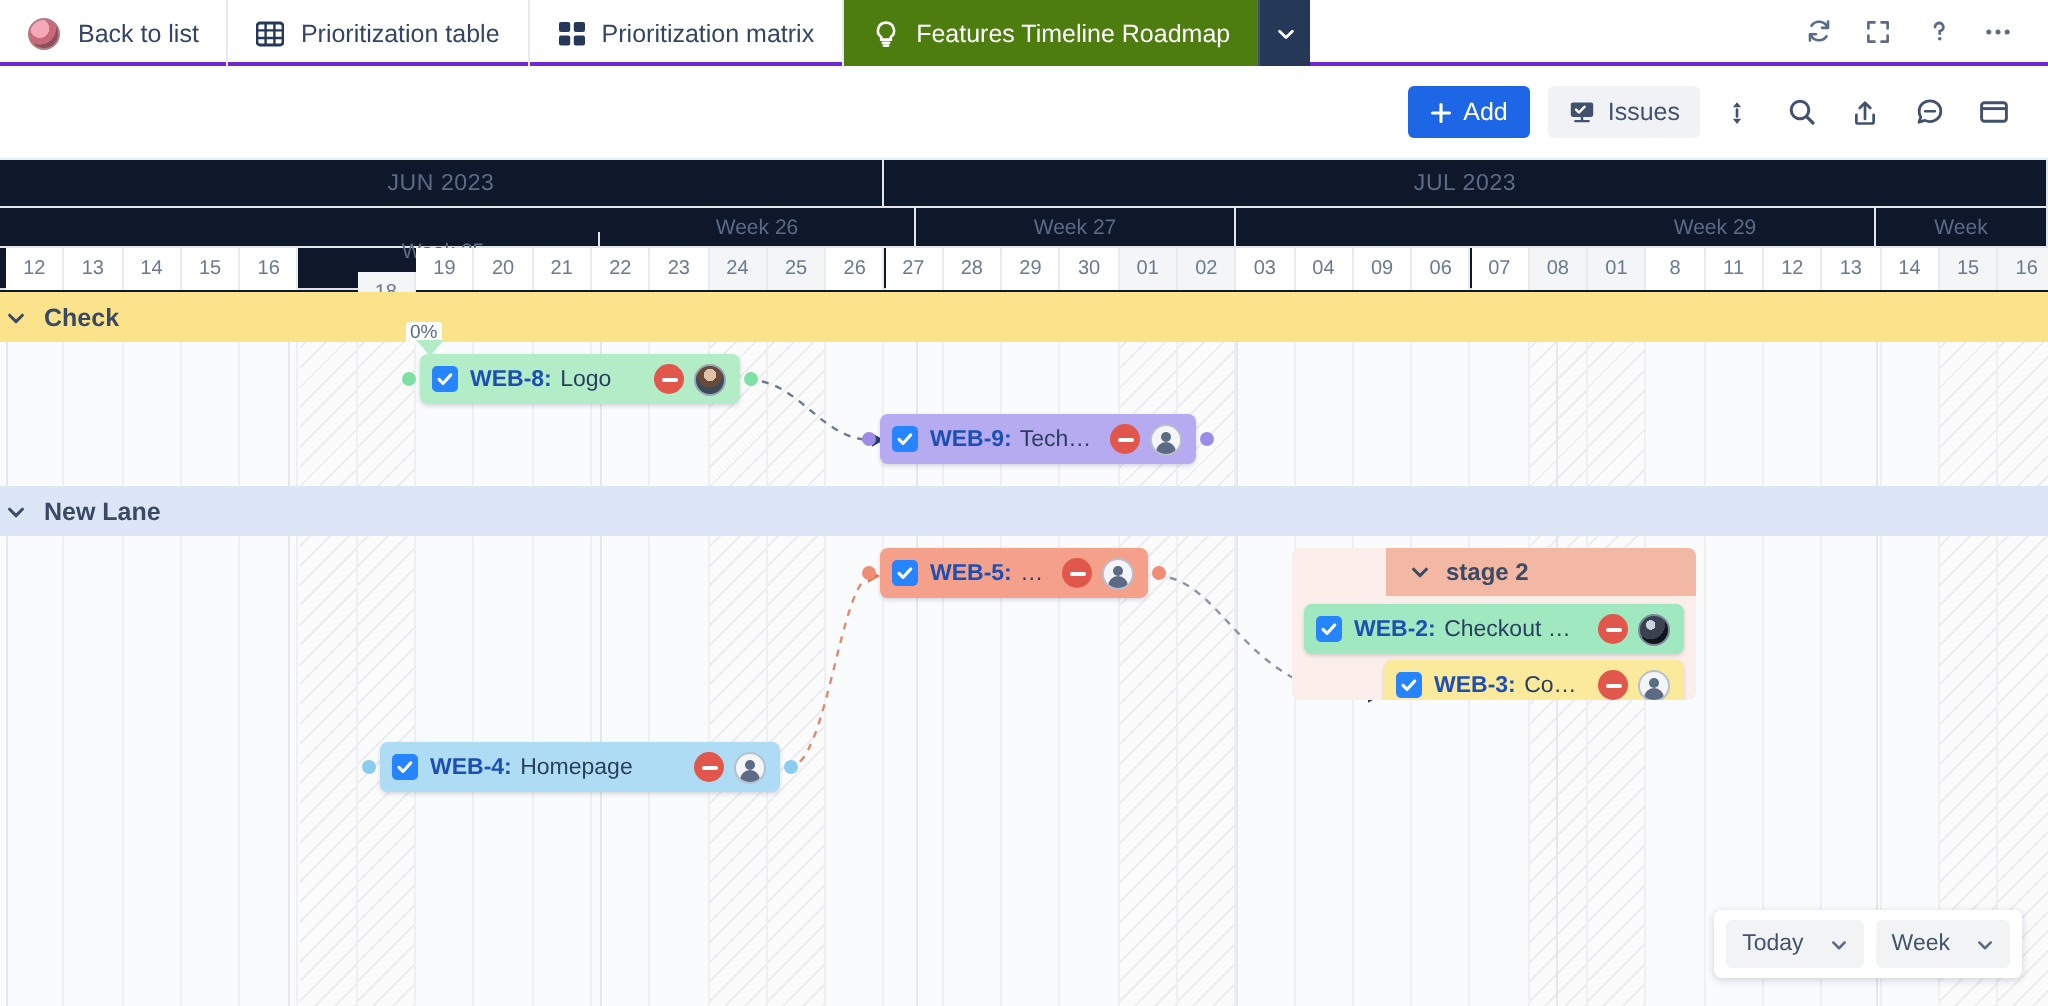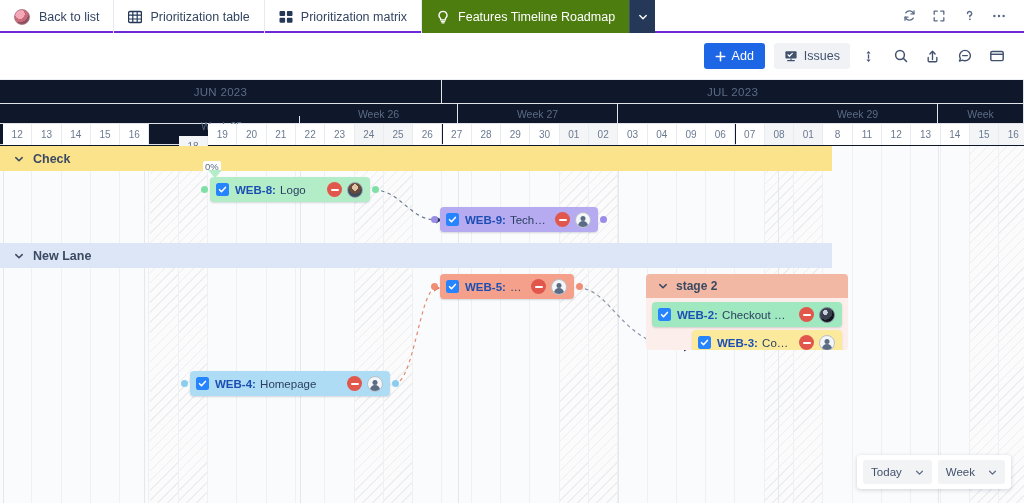--- a/index.html
+++ b/index.html
@@ -100,22 +100,22 @@
   .gridcols { position: absolute; inset: 0; }
   .gcol { position: absolute; top: 0; bottom: 0; border-right: 1px solid #eef0f3; }
   .gcol.we {
     background-image: repeating-linear-gradient(-45deg, rgba(200,206,216,.30) 0 1px, transparent 1px 7px);
     background-color: #fbfbfc;
   }
   .wkline { position: absolute; top: 0; bottom: 0; width: 1px; background: #e4e8ed; }
 
   
   .lane-hdr {
-    position: absolute; left: 0; width: 832px; height: 25px;
-    display: flex; align-items: center; gap: 9px; padding-left: 13px;
+    position: absolute; left: 0; width: 1024px; height: 25px;
+    display: flex; align-items: center; gap: 9px; padding-left: 2px;
     font-size: 12.5px; font-weight: bold; color: #3b4a63;
   }
   .chev { width: 11px; height: 11px; display: inline-flex; align-items: center; justify-content: center; cursor: pointer; }
 
   
   .bar {
     position: absolute; height: 25px; border-radius: 4px;
     display: flex; align-items: center; padding: 0 7px 0 6px;
     font-size: 11.5px; color: #2a3f5f; cursor: pointer;
     box-shadow: 0 1px 2px rgba(9,30,66,.16);
@@ -153,21 +153,21 @@
   }
 
   .handle { position: absolute; width: 7px; height: 7px; border-radius: 50%; }
 
   .pct-bubble {
     position: absolute; font-size: 9.5px; color: #5b6b86; background: #fff;
     padding: 0 2px; border-radius: 2px;
   }
 
   
-  .group-box { position: absolute; border-radius: 4px; overflow: hidden; }
+  .group-box { position: absolute; border-radius: 4px; overflow: hidden; padding-left: 47px; }
   .group-hdr {
     height: 24px; display: flex; align-items: center; gap: 8px; padding-left: 11px;
     font-size: 12px; font-weight: bold; color: #3b4a63;
   }
 
   
   .bottom-ctrls {
     position: absolute; right: 13px; bottom: 14px;
     display: flex; align-items: center; gap: 6px;
     background: #fff; border-radius: 4px; padding: 5px 6px;

